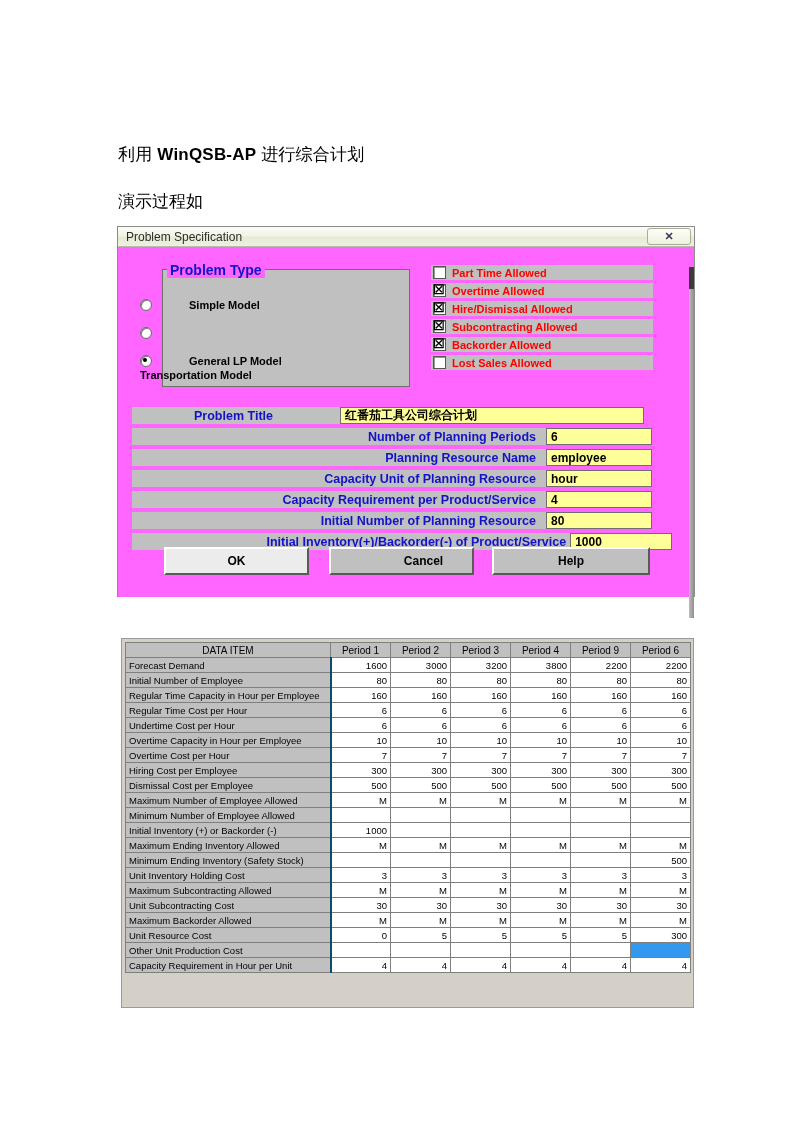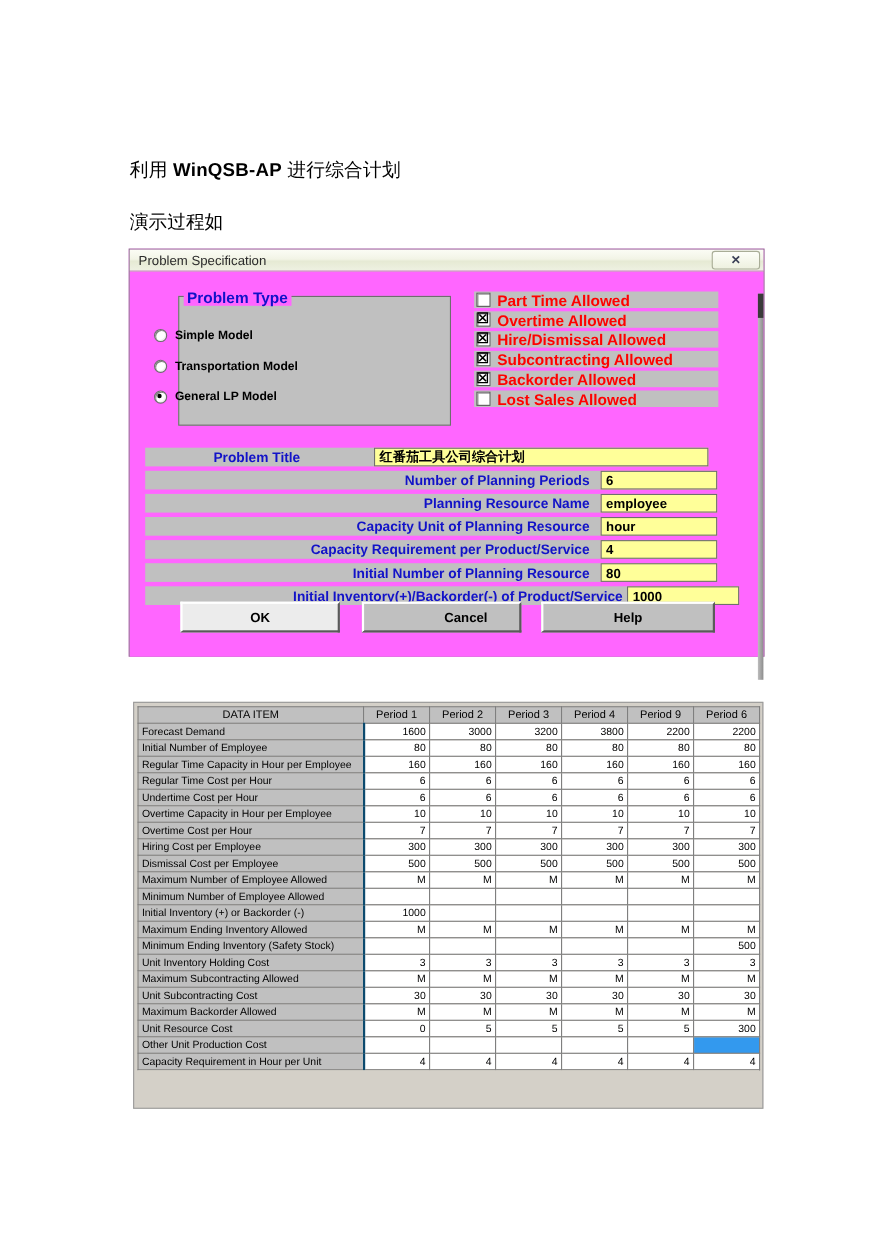--- a/index.html
+++ b/index.html
@@ -86,20 +86,21 @@
     padding:0 3px;
     color:#1212c8;font-weight:bold;font-size:14px;
     white-space:nowrap;
     z-index:3;
   }
   .radio-row{
     position:absolute;left:22px;
     display:flex;align-items:flex-start;
     font-size:11px;font-weight:bold;color:#000;
     white-space:nowrap;
+    gap:30px;
   }
   .radio-row .rb{
     width:10px;height:10px;border-radius:50%;
     background:#ffffff;
     border:1px solid #6b6b6b;
     box-shadow:inset 1px 1px 0 #808080, inset -1px -1px 0 #f0f0f0;
     margin-right:7px;
     position:relative;
     flex:0 0 auto;
   }
@@ -128,21 +129,21 @@
     flex:0 0 auto;
     font-size:9px;line-height:9px;
     text-align:center;color:#000;font-weight:bold;
   }
   .cb-row .cb.on:after{
     content:"\2612";
     position:absolute;left:-1px;top:-2px;
     font-size:13px;line-height:13px;color:#000;
   }
   .cb-row .cb-label{
-    color:#ff0000;font-weight:bold;font-size:14px;
+    color:#ff0000;font-weight:bold;font-size:11px;
     white-space:nowrap;
   }
 
   
   .fields{position:absolute;left:14px;top:160px;width:540px;}
   .frow{
     display:flex;align-items:stretch;
     height:17px;margin-bottom:4px;
   }
   .frow .flabel{
@@ -264,21 +265,21 @@
     <div class="dlg-edge"></div>
     <div class="dlg-edge-top"></div>
 
     <div class="groupbox"></div>
     <div class="groupbox-title">Problem Type</div>
 
     <div class="radio-row" style="top:52px;">
       <span class="rb"></span>
       <span>Simple Model</span>
     </div>
-    <div class="radio-row" style="top:80px;">
+    <div class="radio-row" style="top:80px;flex-direction:column;">
       <span class="rb"></span>
       <span>Transportation Model</span>
     </div>
     <div class="radio-row on" style="top:108px;">
       <span class="rb"></span>
       <span>General LP Model</span>
     </div>
 
     <div class="cbcol">
       <div class="cb-row">

